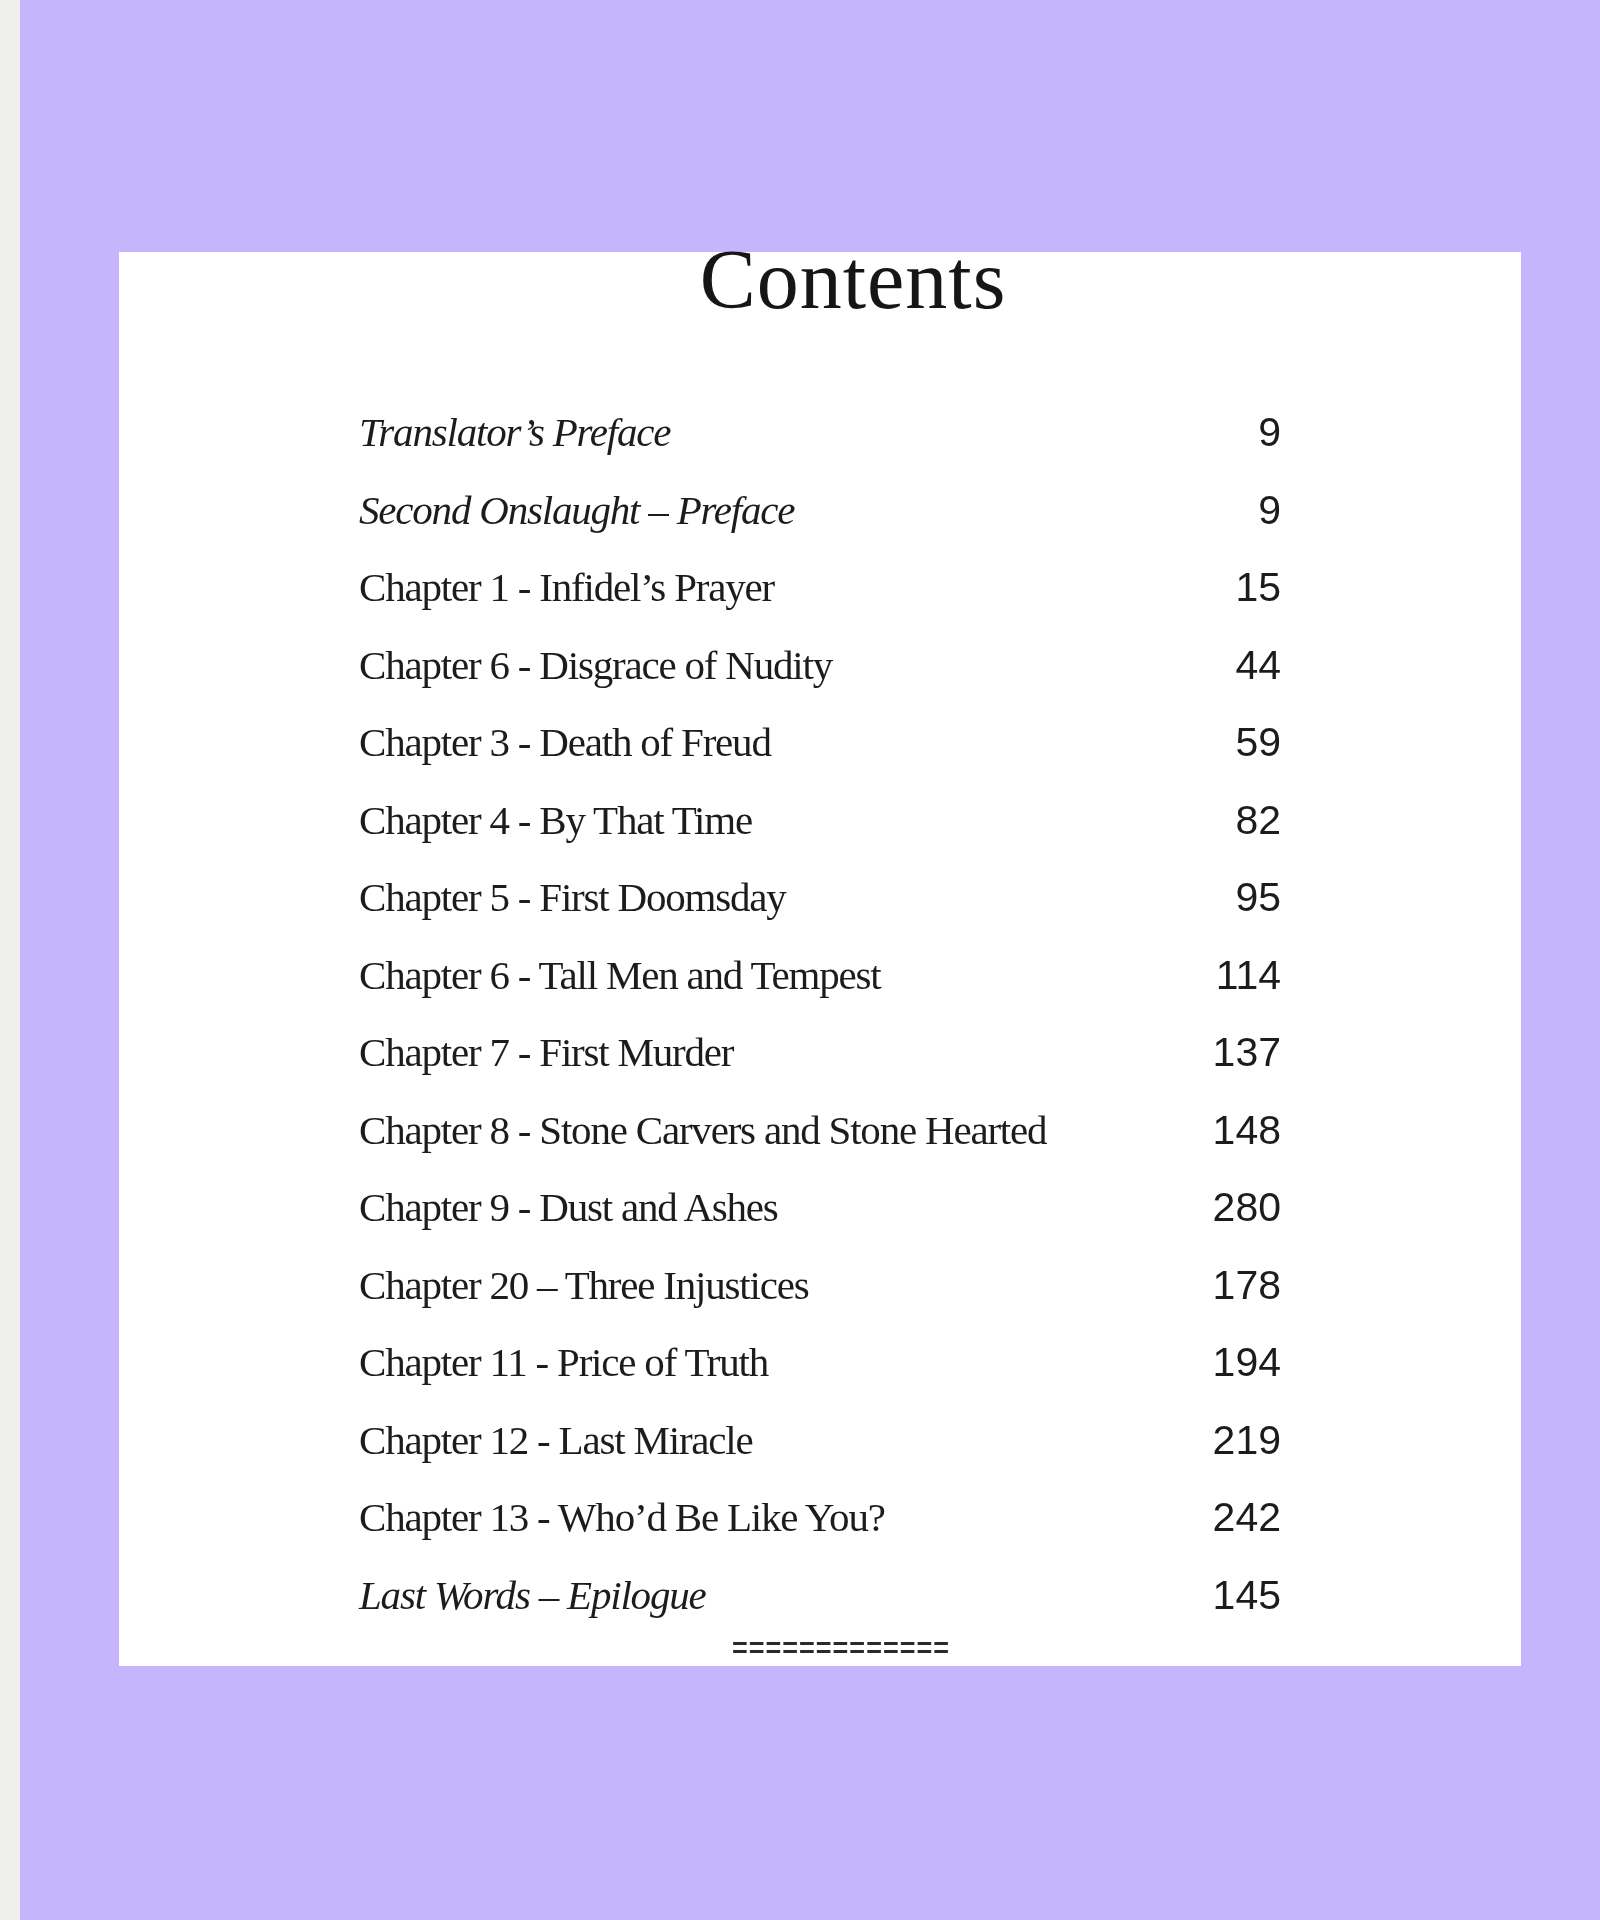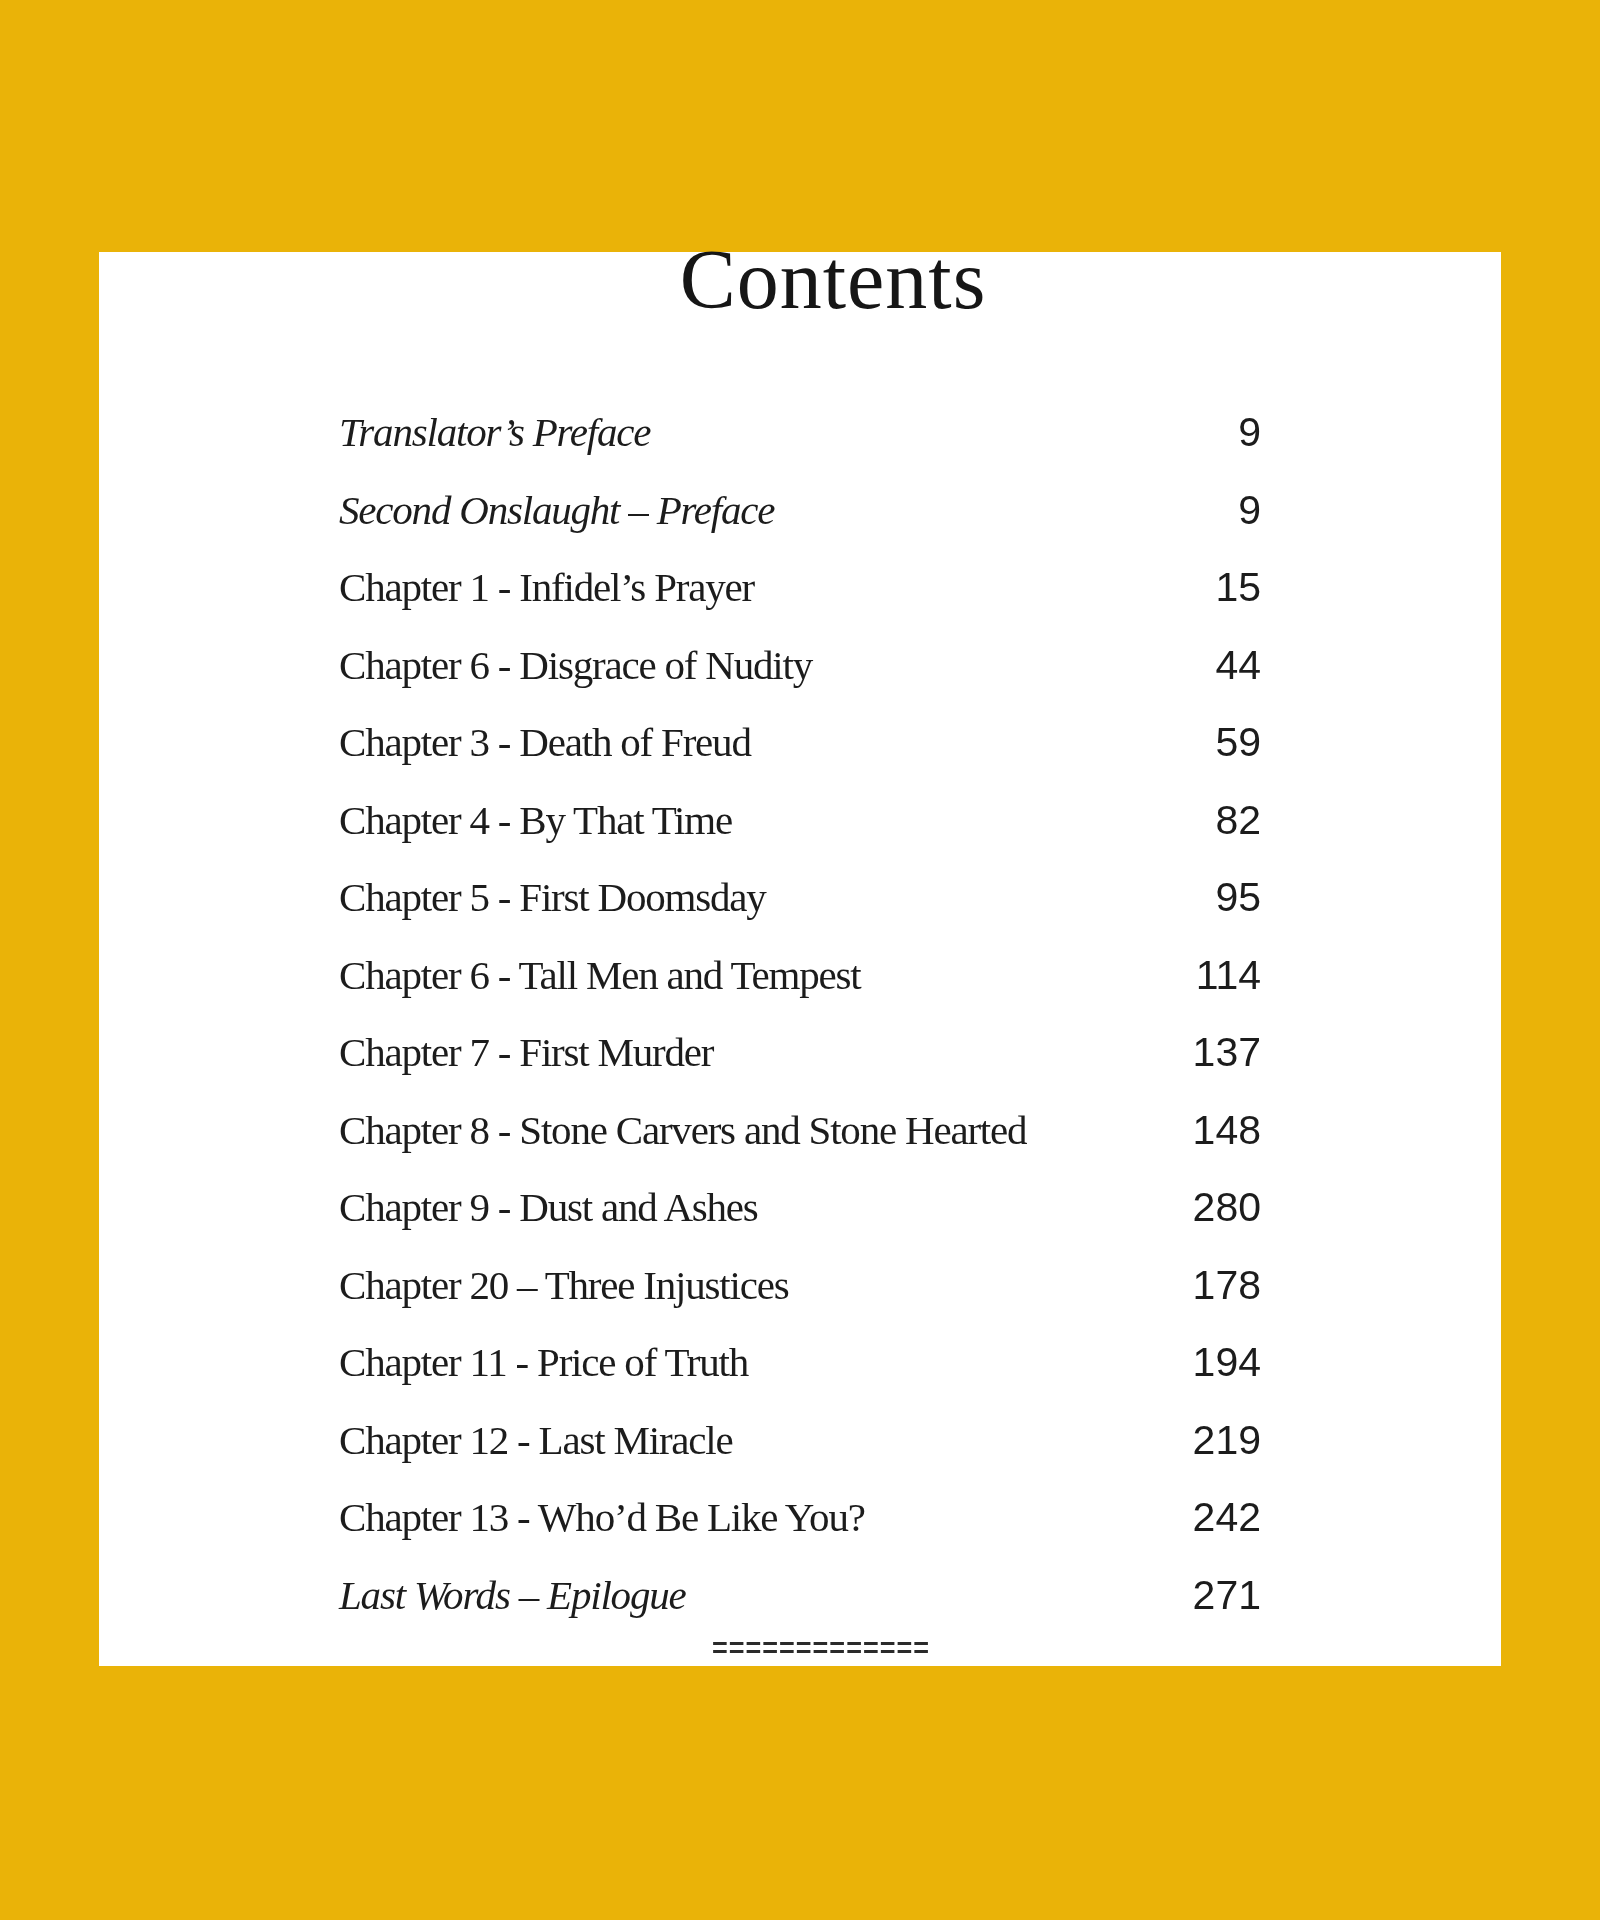--- a/index.html
+++ b/index.html
@@ -10,21 +10,22 @@
     width: 1600px;
     height: 1920px;
     position: relative;
     background: #efefee;
     font-family: "Liberation Sans", sans-serif;
     overflow: hidden;
   }
   .canvas {
     position: absolute;
     inset: 0;
-    background: #eab308;
+    background: #c4b5fd;
+    margin-left: 20px;
   }
   .page {
     position: absolute;
     left: 99px;
     top: 252px;
     width: 1402px;
     height: 1414px;
     background: #ffffff;
     color: #1c1c1c;
   }
@@ -145,19 +146,19 @@
         <div class="toc-row">
     <span class="label">Chapter 12 - Last Miracle</span>
     <span class="num">219</span>
   </div>
         <div class="toc-row">
     <span class="label">Chapter 13 - Who’d Be Like You?</span>
     <span class="num">242</span>
   </div>
         <div class="toc-row italic">
     <span class="label">Last Words – Epilogue</span>
-    <span class="num">271</span>
+    <span class="num">145</span>
   </div>
       </div>
 
     <div class="separator">=============</div>
   </div>
 </div>
 
 </body></html>

